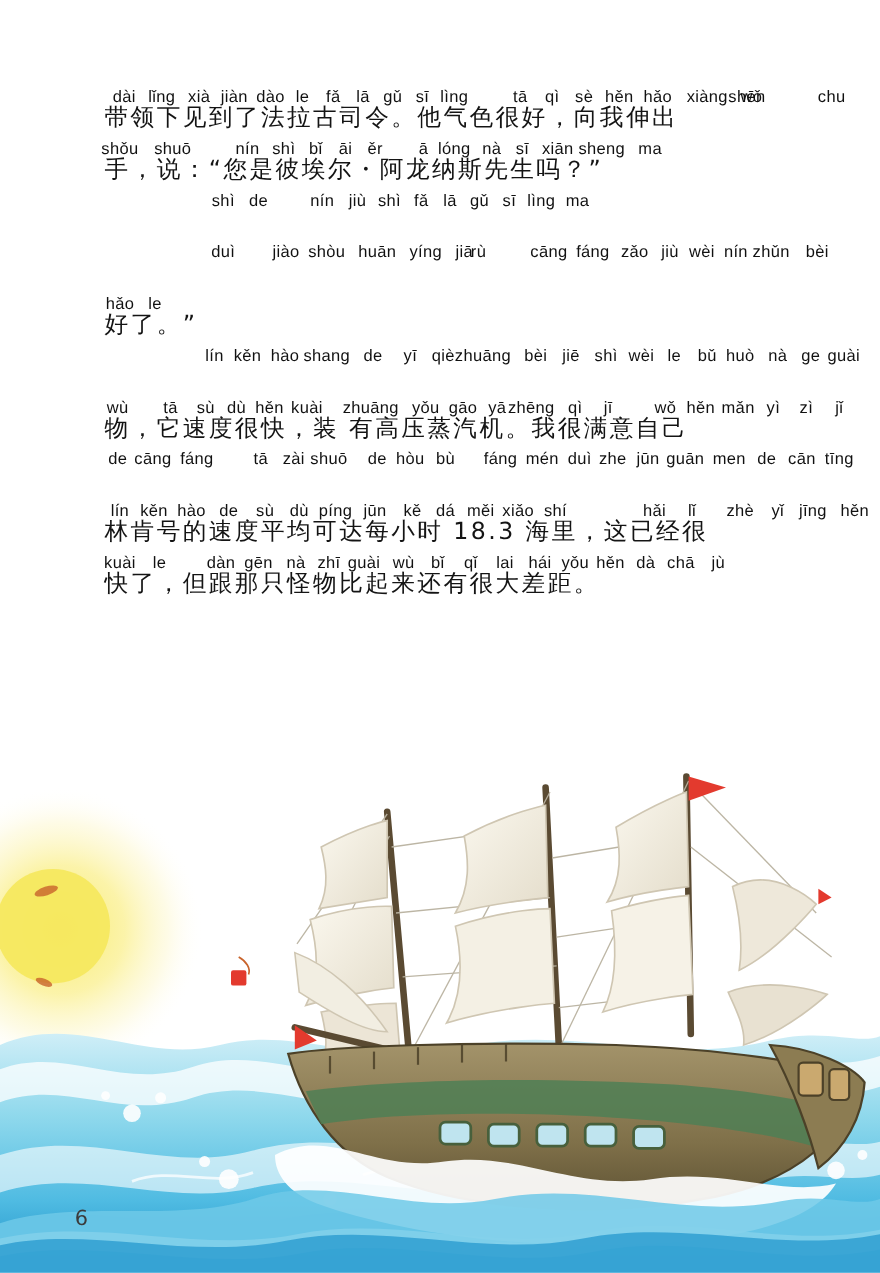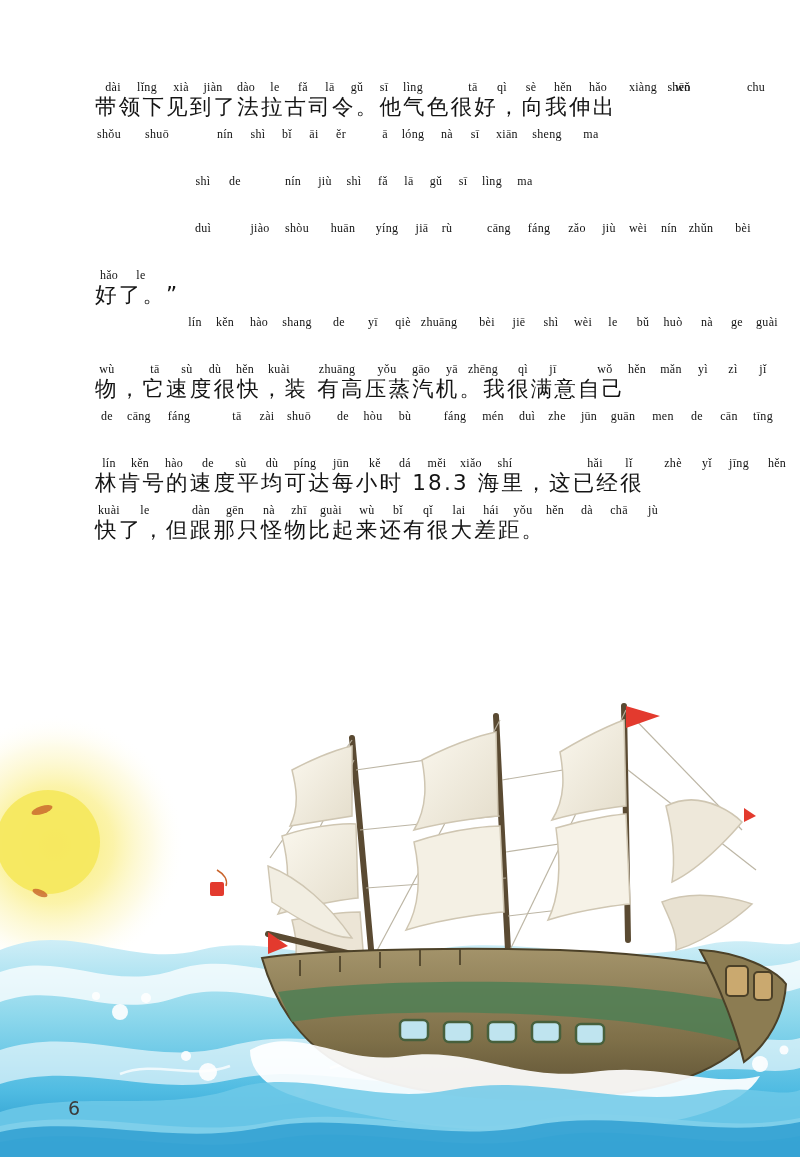--- a/index.html
+++ b/index.html
@@ -38,24 +38,24 @@
   .line.indent { padding-left: 62px; }
   .line.indent2 { padding-left: 82px; }
 
   
   .py {
     position: absolute;
     top: 0;
     left: 0;
     right: 0;
     height: 14px;
-    font-size: 12px;
+    font-size: 15px;
     letter-spacing: 0.3px;
     color: #111111;
-    font-family: Liberation Serif, serif;
+    font-family: Liberation Sans, sans-serif;
     white-space: nowrap;
   }
   .py span {
     position: absolute;
     top: 0;
     transform: translateX(-50%);
   }
 
   .hz {
     position: absolute;
@@ -130,20 +130,21 @@
           <span style="left:219px">āi</span>
           <span style="left:246px">ěr</span>
           <span style="left:290px">ā</span>
           <span style="left:318px">lóng</span>
           <span style="left:352px">nà</span>
           <span style="left:380px">sī</span>
           <span style="left:412px">xiān</span>
           <span style="left:452px">sheng</span>
           <span style="left:496px">ma</span>
       </div>
+      <div class="hz">手，说：“您是彼埃尔・阿龙纳斯先生吗？”</div>
     </div>
 
     <div class="line indent">
       <div class="py">
         <span style="left:108px">shì</span>
           <span style="left:140px">de</span>
           <span style="left:198px">nín</span>
           <span style="left:230px">jiù</span>
           <span style="left:259px">shì</span>
           <span style="left:288px">fǎ</span>
@@ -156,21 +157,21 @@
     </div>
 
     <div class="line indent">
       <div class="py">
         <span style="left:108px">duì</span>
           <span style="left:165px">jiào</span>
           <span style="left:202px">shòu</span>
           <span style="left:248px">huān</span>
           <span style="left:292px">yíng</span>
           <span style="left:327px">jiā</span>
-          <span style="left:352px">rù</span>
+          <span style="left:340px">rù</span>
           <span style="left:404px">cāng</span>
           <span style="left:444px">fáng</span>
           <span style="left:482px">zǎo</span>
           <span style="left:514px">jiù</span>
           <span style="left:543px">wèi</span>
           <span style="left:574px">nín</span>
           <span style="left:606px">zhǔn</span>
           <span style="left:648px">bèi</span>
       </div>
     </div>

